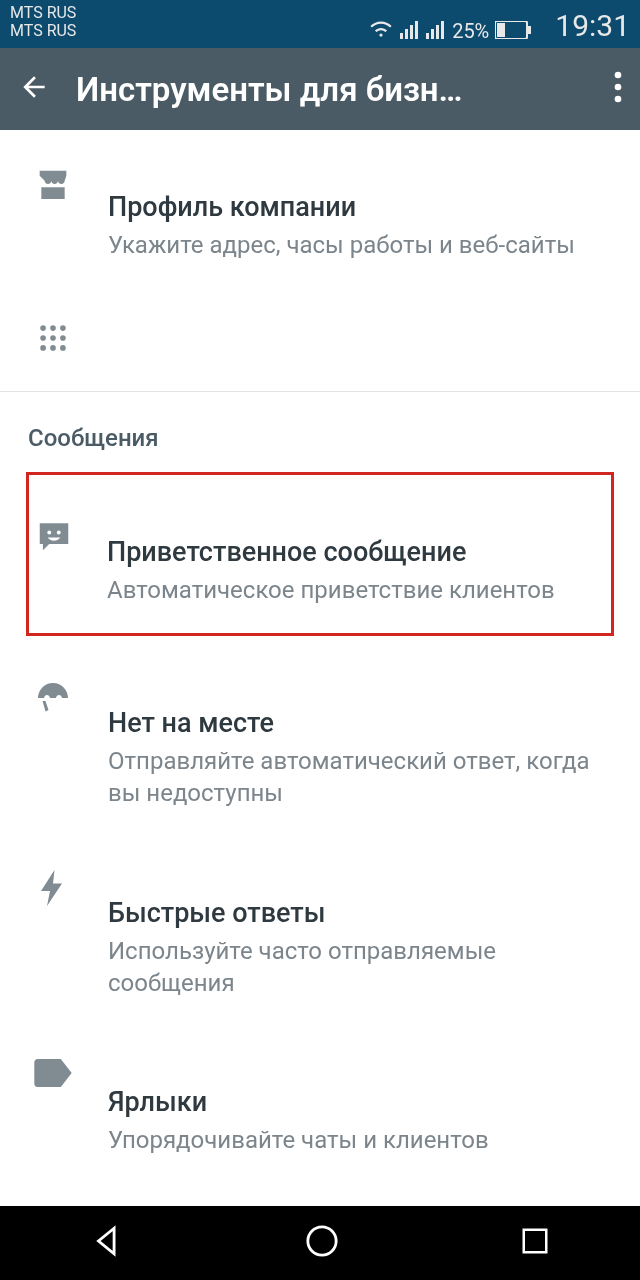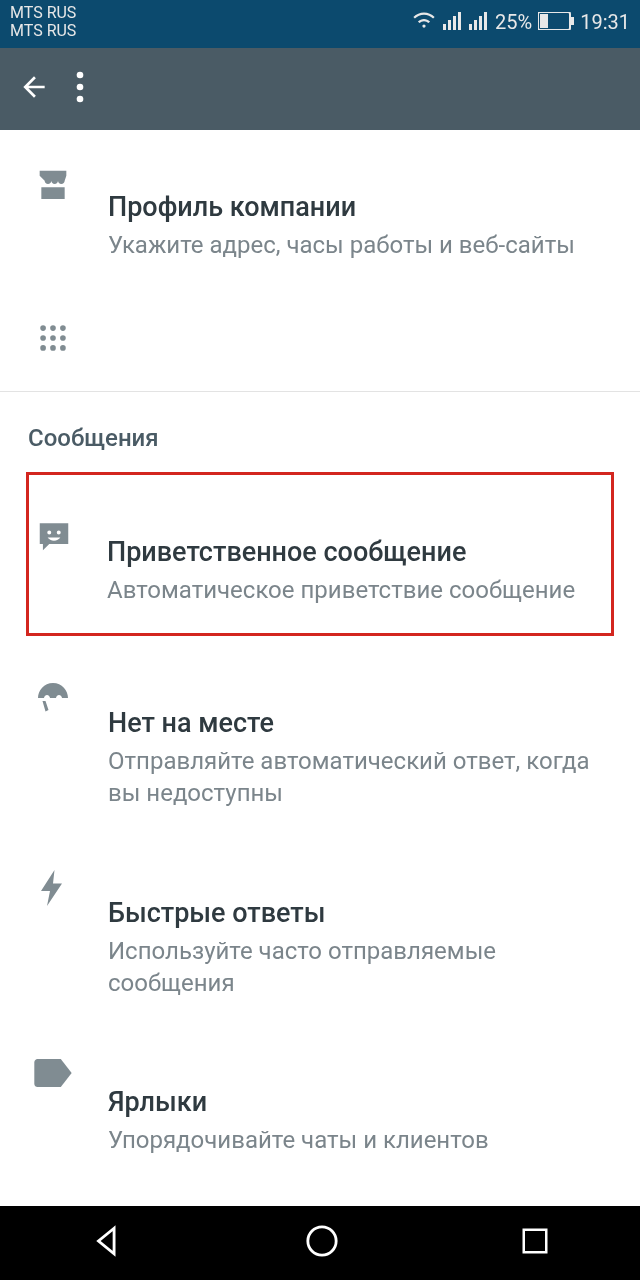--- a/index.html
+++ b/index.html
@@ -86,21 +86,21 @@
     position: absolute;
     bottom: 0; left: 0; right: 0;
     height: 74px;
     background: #000;
     display: flex;
     align-items: center;
     justify-content: space-around;
   }
   .nav-bar svg { stroke: #fff; fill: none; stroke-width: 2; }
   .battery-text { font-size: 20px; }
-  .time-text { font-size: 20px; }
+  .time-text { font-size: 30px; margin-left: 18px; }
 </style>
 </head>
 <body>
 
 <div class="status-bar">
   <div class="status-left">
     <div>MTS RUS</div>
     <div>MTS RUS</div>
   </div>
   <div class="status-right">
@@ -136,20 +136,21 @@
     <span class="time-text">19:31</span>
   </div>
 </div>
 
 <div class="app-bar">
   <span>
     <svg width="32" height="32" viewBox="0 0 24 24">
         <path d="M20 11H7.8l5.6-5.6L12 4l-8 8 8 8 1.4-1.4L7.8 13H20z"></path>
       </svg>
   </span>
+  <div class="app-bar-title">Инструменты для бизн…</div>
   <span>
     <svg width="8" height="32" viewBox="0 0 6 24">
         <circle cx="3" cy="3" r="2.5"></circle>
         <circle cx="3" cy="12" r="2.5"></circle>
         <circle cx="3" cy="21" r="2.5"></circle>
       </svg>
   </span>
 </div>
 
 <div class="content">
@@ -194,21 +195,21 @@
     <div class="list-item">
       <div class="icon-slot">
         <span>
           <svg width="38" height="38" viewBox="0 0 24 24">
               <path d="M3 4h18v13H9l-4 4v-4H3V4zm6 4.5A1.2 1.2 0 1 0 9 11a1.2 1.2 0 0 0 0-2.5zm6 0a1.2 1.2 0 1 0 0 2.5 1.2 1.2 0 0 0 0-2.5zM8 13c.8 1.3 2.3 2 4 2s3.2-.7 4-2H8z"></path>
             </svg>
         </span>
       </div>
       <div class="text-slot">
         <div class="item-title">Приветственное сообщение</div>
-        <div class="item-sub">Автоматическое приветствие сообщение</div>
+        <div class="item-sub">Автоматическое приветствие клиентов</div>
       </div>
     </div>
   </div>
 
   <div class="list-item" style="padding-top:36px;justify-content:flex-end;">
     <div class="icon-slot">
       <span>
         <svg width="36" height="36" viewBox="0 0 24 24">
             <path d="M12 2C6 2 2 7 2 12h4c0-1 1-2 2-2s2 1 2 2h4c0-1 1-2 2-2s2 1 2 2h4c0-5-4-10-10-10zm-7 12l2 7 2-1-2-6h-2z"></path>
           </svg>

